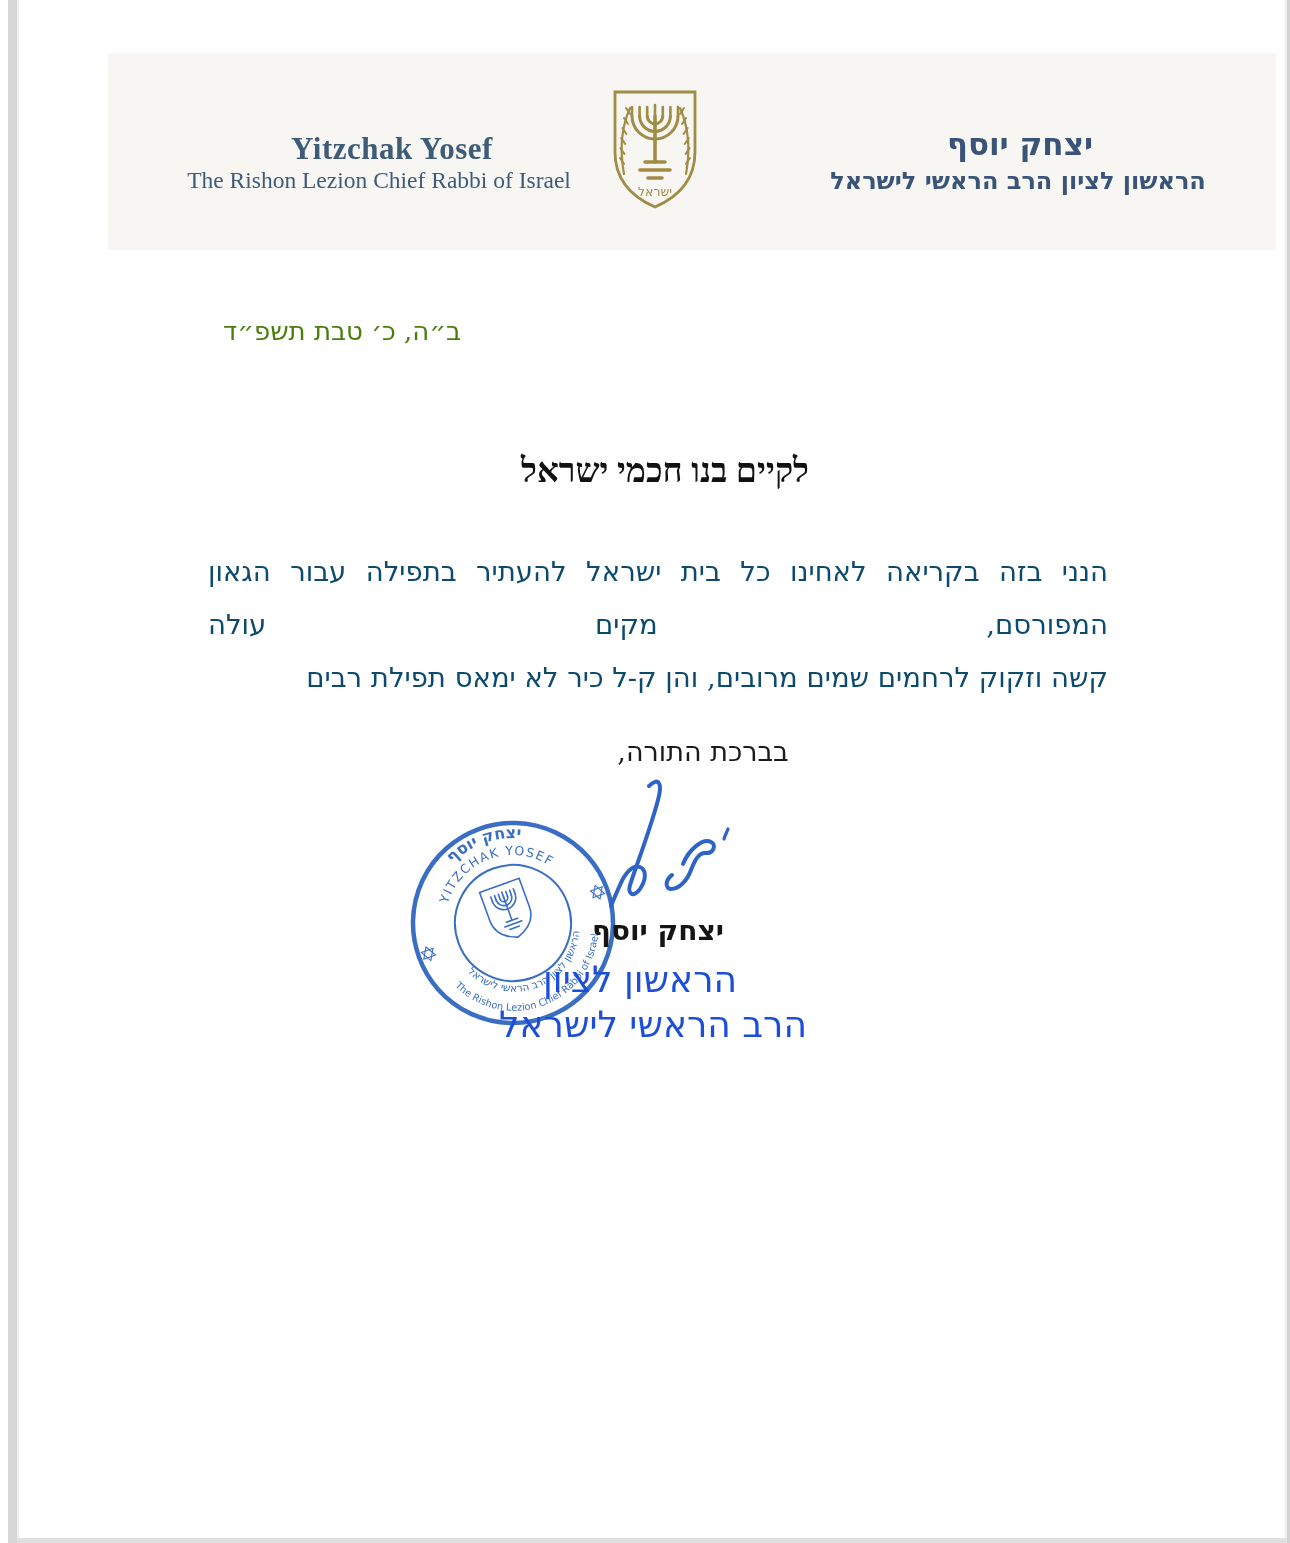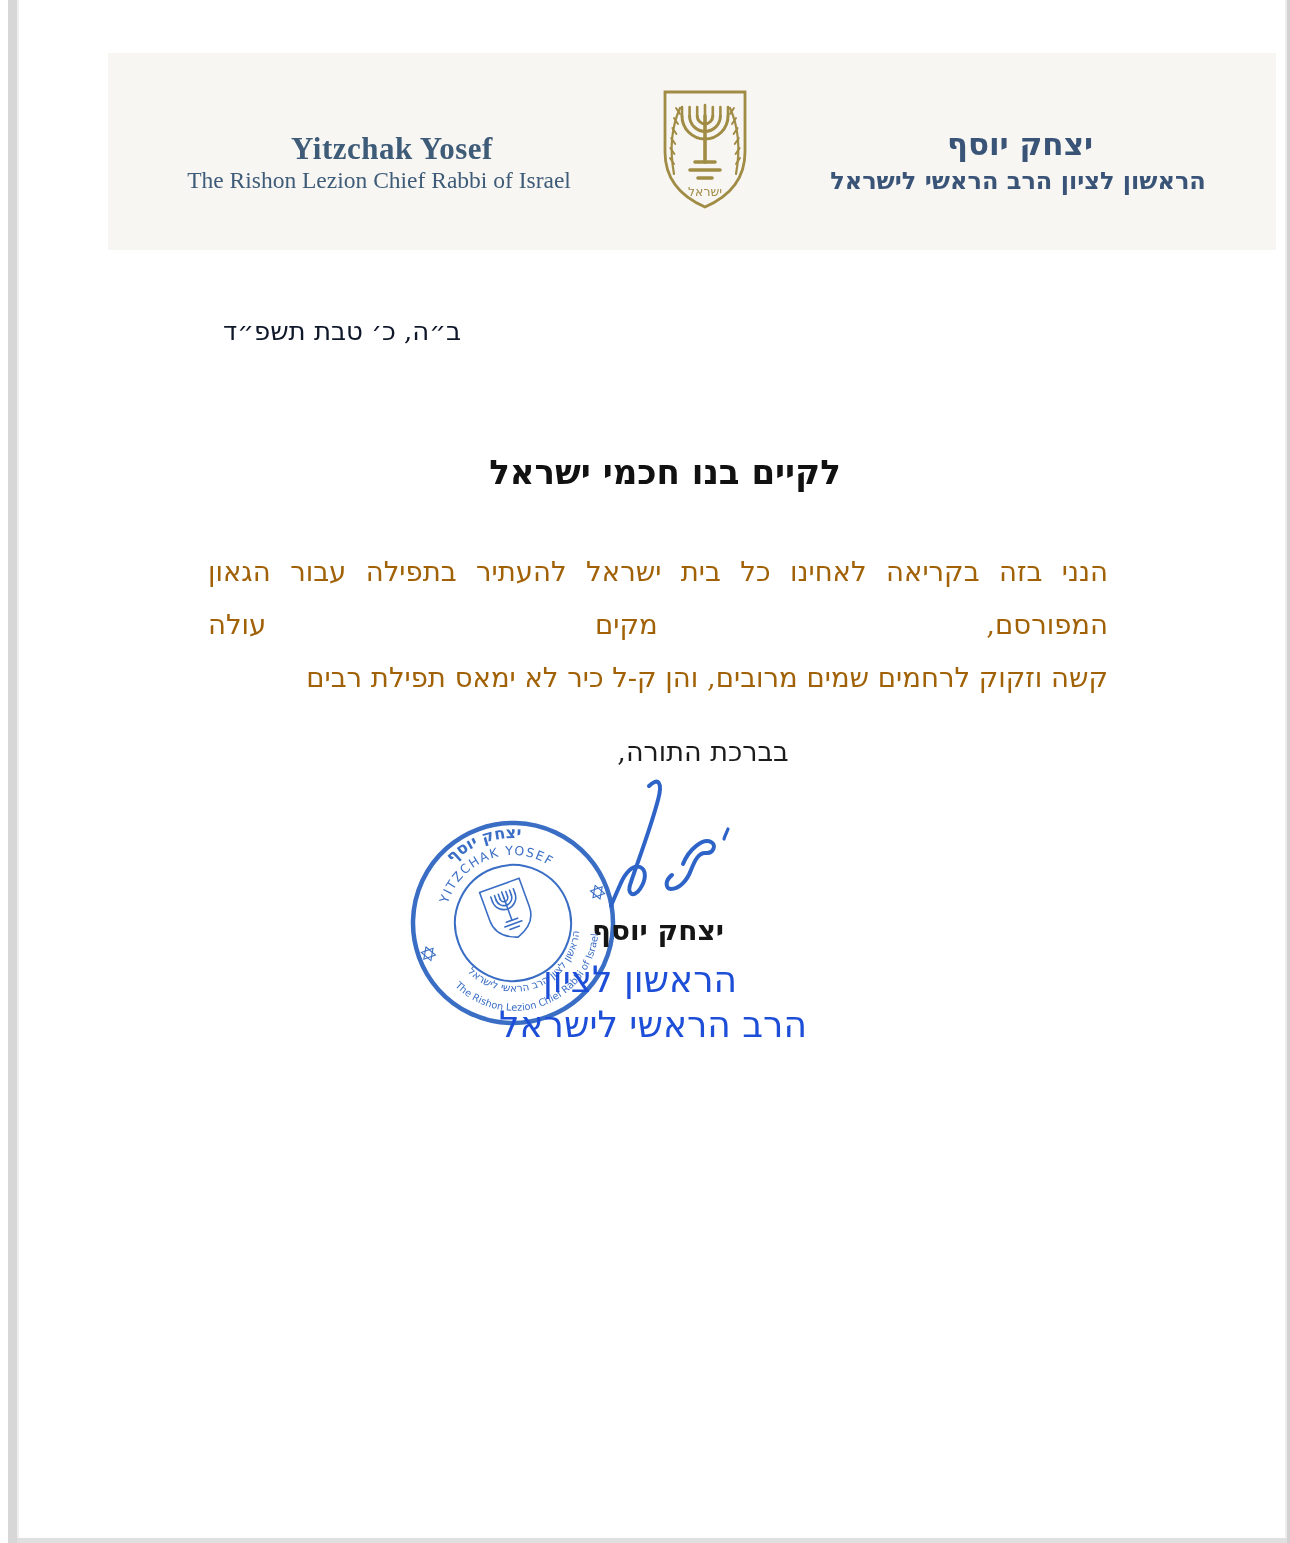--- a/index.html
+++ b/index.html
@@ -15,32 +15,32 @@
   .edge-left{position:absolute;left:0;top:0;width:9px;height:1543px;background:#d7d7d7;border-right:2px solid #eeeeee;}
   .edge-right{position:absolute;right:0;top:0;width:11px;height:1543px;background:#d2d2d2;border-left:2px solid #ededed;}
   .edge-bottom{position:absolute;left:9px;right:11px;bottom:0;height:5px;background:#e0e0e0;}
   .letterhead-band{position:absolute;left:100px;top:53px;width:1168px;height:197px;background:#f7f6f3;}
   .abs{position:absolute;}
   .ctr{transform:translateX(-50%);white-space:nowrap;}
   .en-name{font-size:31px;font-weight:600;color:#3e5b78;letter-spacing:.5px;font-family:"Liberation Serif","DejaVu Serif",serif;}
   .en-title{font-size:23.5px;font-weight:500;color:#3e5b78;font-family:"Liberation Serif","DejaVu Serif",serif;}
   .he-name{font-size:31px;font-weight:bold;color:#3a5478;direction:rtl;}
   .he-title{font-size:24px;font-weight:600;color:#3a5478;direction:rtl;}
-  .date-line{font-size:26px;direction:rtl;color:#0f172a;}
+  .date-line{font-size:26px;direction:rtl;color:#4d7c0f;}
   .doc-title{font-size:34px;font-weight:bold;direction:rtl;color:#111;}
-  .body-par{left:200px;top:545px;width:900px;direction:rtl;font-size:27.5px;line-height:53px;color:#a16207;}
+  .body-par{left:200px;top:545px;width:900px;direction:rtl;font-size:27.5px;line-height:53px;color:#0c4a6e;}
   .line-justify{text-align:justify;text-align-last:justify;}
   .line-center{text-align:right;}
   .closing{font-size:27px;direction:rtl;color:#1b1b1b;}
   .sig-name{font-size:28px;font-weight:bold;direction:rtl;color:#151515;}
   .sig-line{font-size:36px;direction:rtl;color:#1d4ed8;}
   svg{display:block;}
   .stamp-wrap{position:absolute;left:399px;top:817px;width:212px;height:212px;}
   .signature-wrap{position:absolute;left:578px;top:776px;width:165px;height:142px;}
-  .emblem-wrap{position:absolute;left:640px;top:84px;width:114px;height:134px;}
+  .emblem-wrap{position:absolute;left:590px;top:84px;width:114px;height:134px;}
 </style>
 </head>
 <body>
 
 <div class="page">
 
   <div class="edge-left"></div>
   <div class="edge-right"></div>
   <div class="edge-bottom"></div>
 
@@ -69,21 +69,21 @@
       </g>
       <text x="28.5" y="56" text-anchor="middle" font-size="6.2" fill="#a18c45" font-family="DejaVu Sans, sans-serif">ישראל</text>
     </svg>
   </div>
 
   <div class="abs ctr he-name" style="left:1012px;top:126px;">יצחק יוסף</div>
   <div class="abs ctr he-title" style="left:1010px;top:166px;">הראשון לציון הרב הראשי לישראל</div>
 
   <div class="abs date-line" style="left:215px;top:316px;">ב״ה, כ׳ טבת תשפ״ד</div>
 
-  <div class="abs ctr doc-title" style="left:657px;top:452px;">לקיים בנו חכמי ישראל</div>
+  <div class="abs ctr doc-title" style="left:657px;top:452px;font-family:Liberation Serif, serif;">לקיים בנו חכמי ישראל</div>
 
   <div class="abs body-par">
     <div class="line-justify">הנני בזה בקריאה לאחינו כל בית ישראל להעתיר בתפילה עבור הגאון המפורסם, מקים עולה</div>
     <div class="line-center">קשה וזקוק לרחמים שמים מרובים, והן ק-ל כיר לא ימאס תפילת רבים</div>
   </div>
 
   <div class="abs ctr closing" style="left:695px;top:736px;">בברכת התורה,</div>
 
   <div class="stamp-wrap">
     <svg width="212" height="212" viewBox="-106 -106 212 212">

